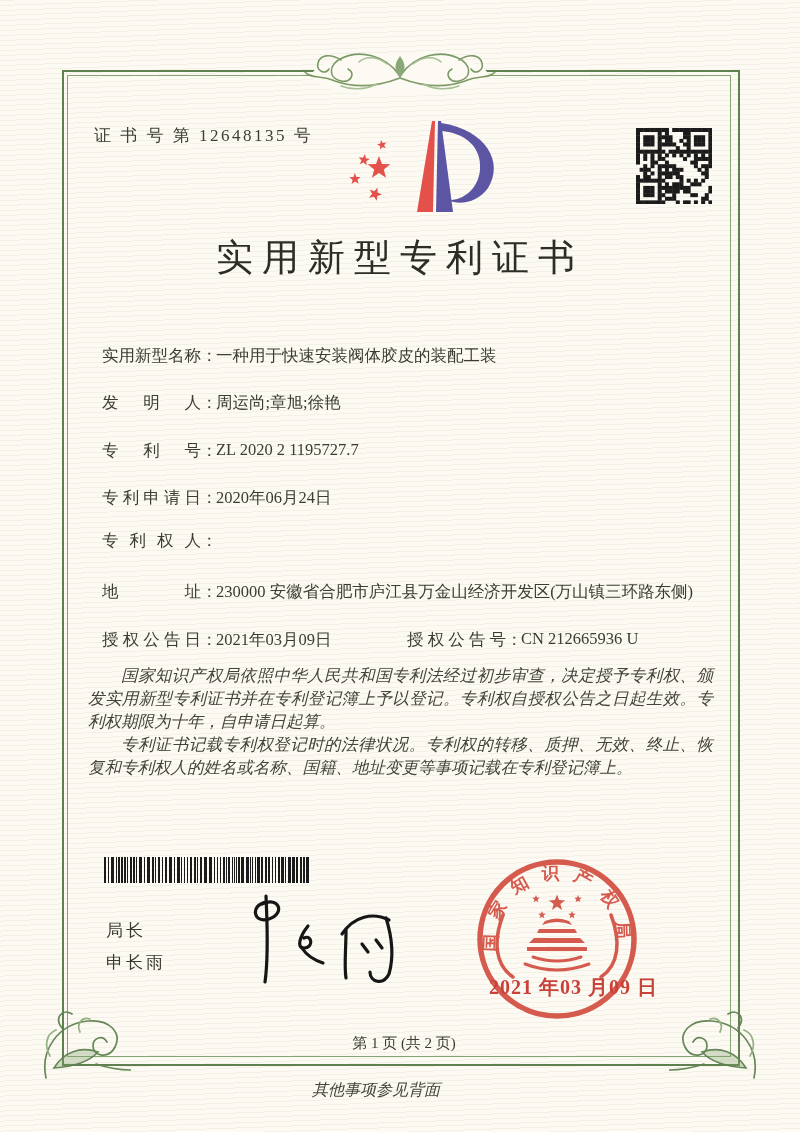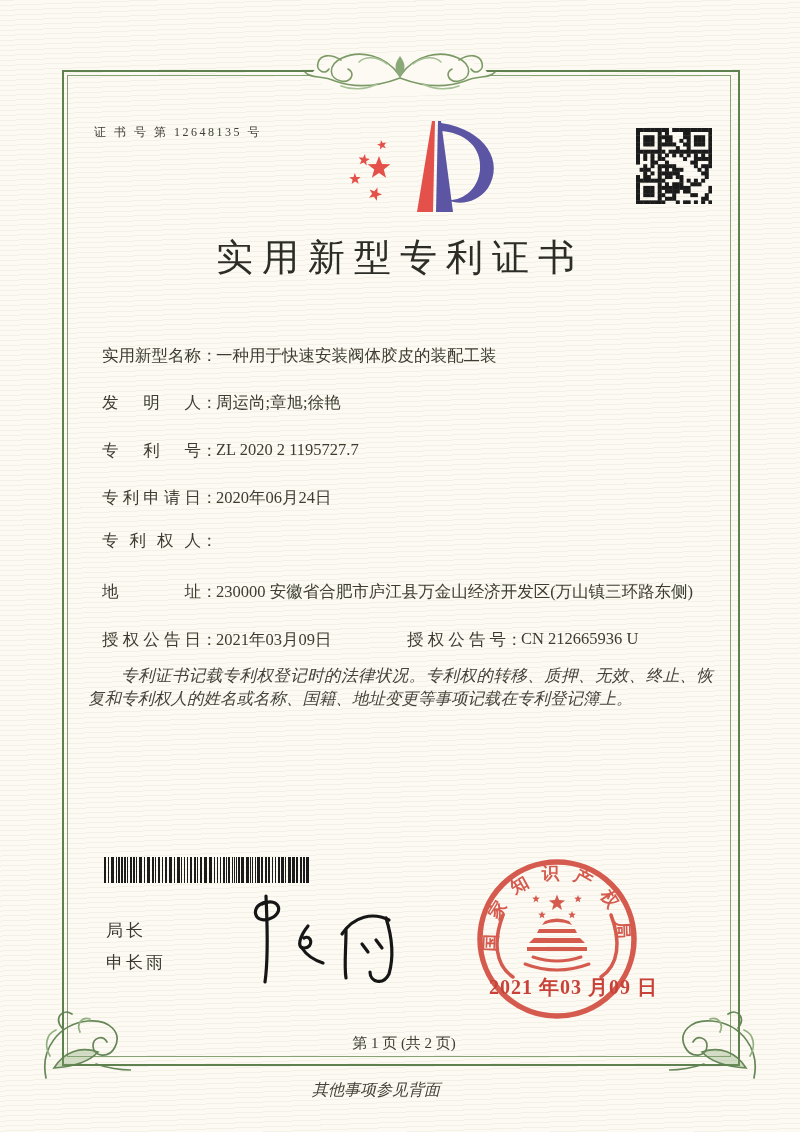--- a/index.html
+++ b/index.html
@@ -8,21 +8,21 @@
     background:#fcfaf2;
     font-family:"Liberation Serif","DejaVu Serif",serif;
     color:#38382f;
   }
   .waves{position:absolute;left:0;top:0;right:0;bottom:0;
     background:repeating-linear-gradient(178deg, rgba(188,184,158,.14) 0 1px, rgba(255,255,255,0) 1px 5px);
     pointer-events:none;}
   .frame-outer{position:absolute;left:62px;top:70px;width:674px;height:992px;border:2px solid #5f814f;}
   .frame-inner{position:absolute;left:67px;top:75px;width:662px;height:980px;border:1px solid #86a376;}
   .ornament{position:absolute;}
-  .cert-no{position:absolute;left:94px;top:124px;font-size:12px;letter-spacing:2.5px;color:#3e3e34;}
+  .cert-no{position:absolute;left:94px;top:124px;font-size:17px;letter-spacing:2.5px;color:#3e3e34;}
   .title{position:absolute;left:0;top:233px;width:800px;text-align:center;
     font-size:37px;letter-spacing:9px;color:#2d2d27;font-weight:400;}
   .frow{position:absolute;left:102px;width:616px;display:flex;font-size:16.5px;color:#3c3c31;height:22px;}
   .flabel{display:inline-block;width:99px;text-align:justify;text-align-last:justify;white-space:nowrap;}
   .fcolon{width:15px;}
   .fvalue{flex:1;}
   .addr{line-height:22px;}
   .frow7{position:absolute;left:102px;width:616px;height:22px;font-size:16.5px;color:#3c3c31;}
   .pair{position:absolute;top:0;display:flex;}
   .paras{position:absolute;left:88px;top:664px;width:625px;font-size:16.5px;line-height:23px;
@@ -377,20 +377,21 @@
       <span>2021年03月09日</span>
     </span>
     <span class="pair" style="left:305px">
       <span class="flabel">授权公告号</span>
       <span class="fcolon">：</span>
       <span>CN 212665936 U</span>
     </span>
   </div>
 
   <div class="paras">
+    <p>国家知识产权局依照中华人民共和国专利法经过初步审查，决定授予专利权、颁发实用新型专利证书并在专利登记簿上予以登记。专利权自授权公告之日起生效。专利权期限为十年，自申请日起算。</p>
     <p>专利证书记载专利权登记时的法律状况。专利权的转移、质押、无效、终止、恢复和专利权人的姓名或名称、国籍、地址变更等事项记载在专利登记簿上。</p>
   </div>
 
   <svg class="ornament" style="left:104px;top:857px" width="205" height="26" viewBox="0 0 205 26" id="barcode-svg">
       <rect x="0" y="0" width="2" height="26" fill="#1b1b1b"></rect>
       <rect x="4" y="0" width="1" height="26" fill="#1b1b1b"></rect>
       <rect x="7" y="0" width="3" height="26" fill="#1b1b1b"></rect>
       <rect x="12" y="0" width="1" height="26" fill="#1b1b1b"></rect>
       <rect x="14" y="0" width="2" height="26" fill="#1b1b1b"></rect>
       <rect x="17" y="0" width="2" height="26" fill="#1b1b1b"></rect>

